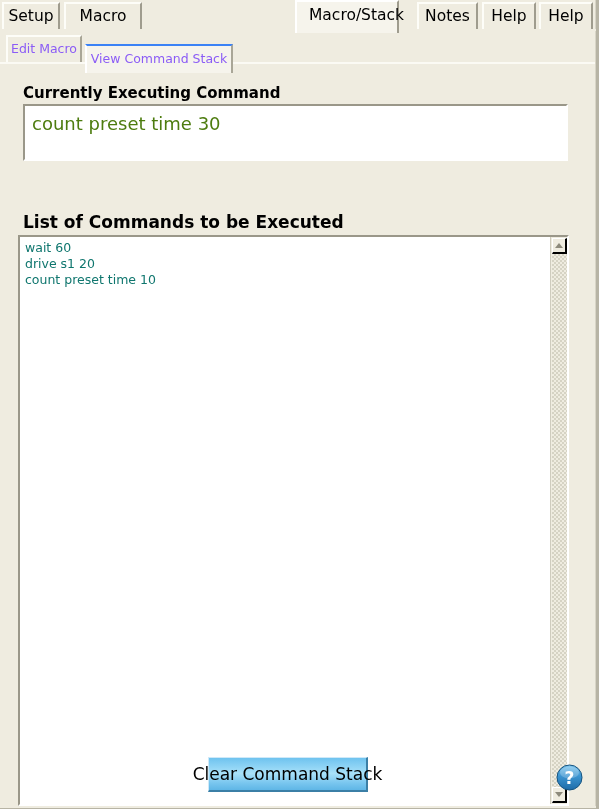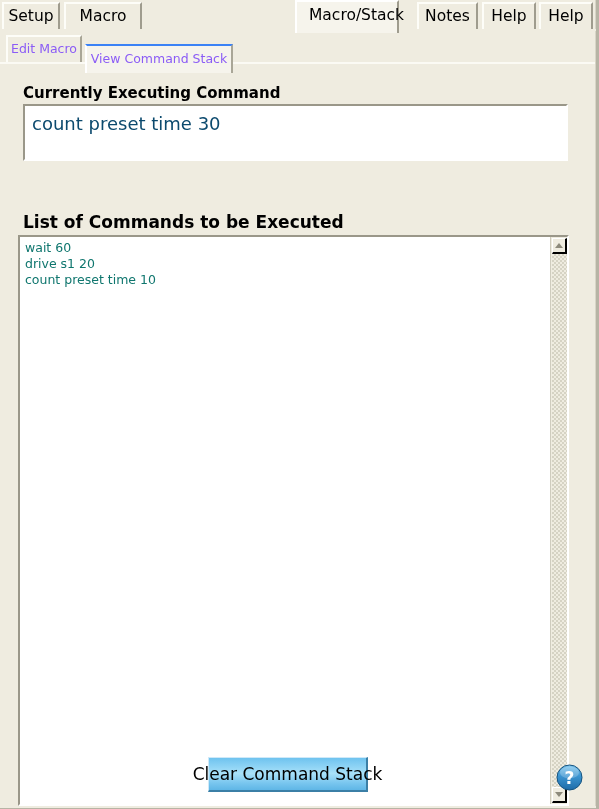--- a/index.html
+++ b/index.html
@@ -164,21 +164,21 @@
     left: 23px;
     top: 40px;
     width: 545px;
     height: 57px;
   }
   #current-cmd-text {
     position: absolute;
     left: 7px;
     top: 7px;
     font-size: 18px;
-    color: #0c4a6e;
+    color: #4d7c0f;
     white-space: nowrap;
   }
 
   #cmd-list-box {
     left: 18px;
     top: 171px;
     width: 551px;
     height: 571px;
   }
   #cmd-list-text {

